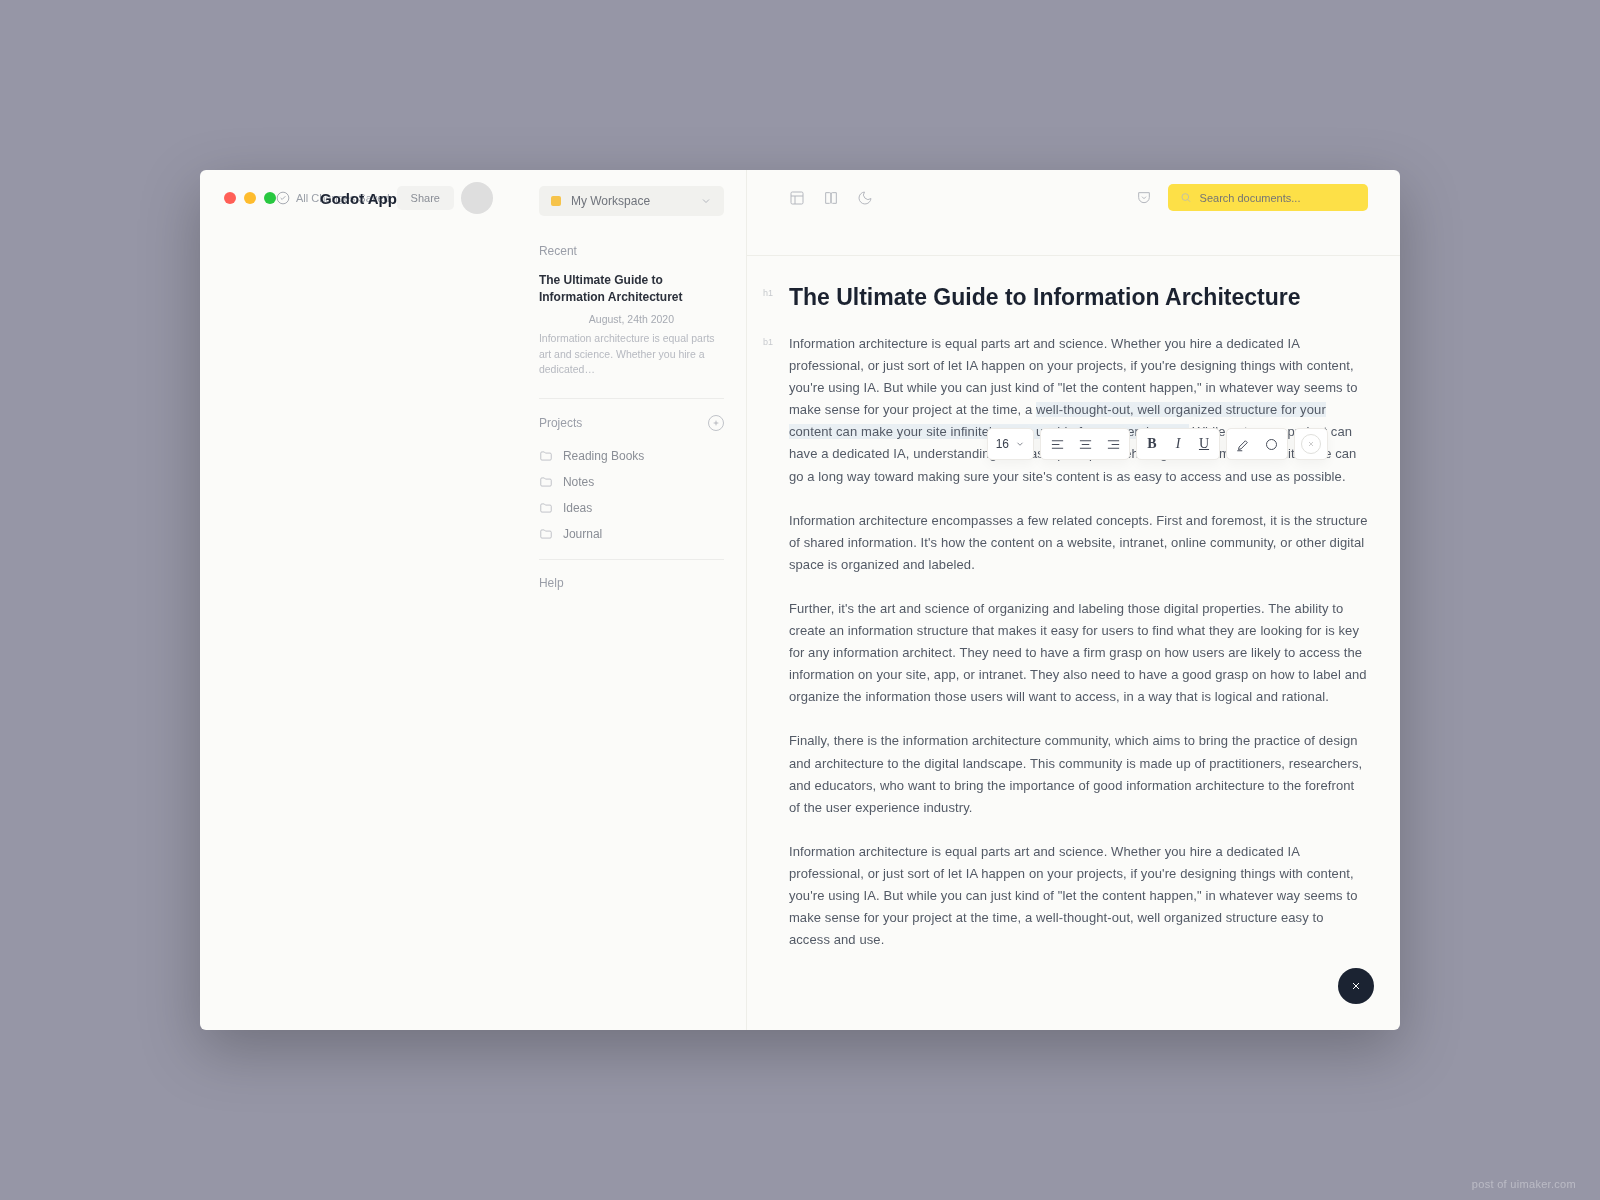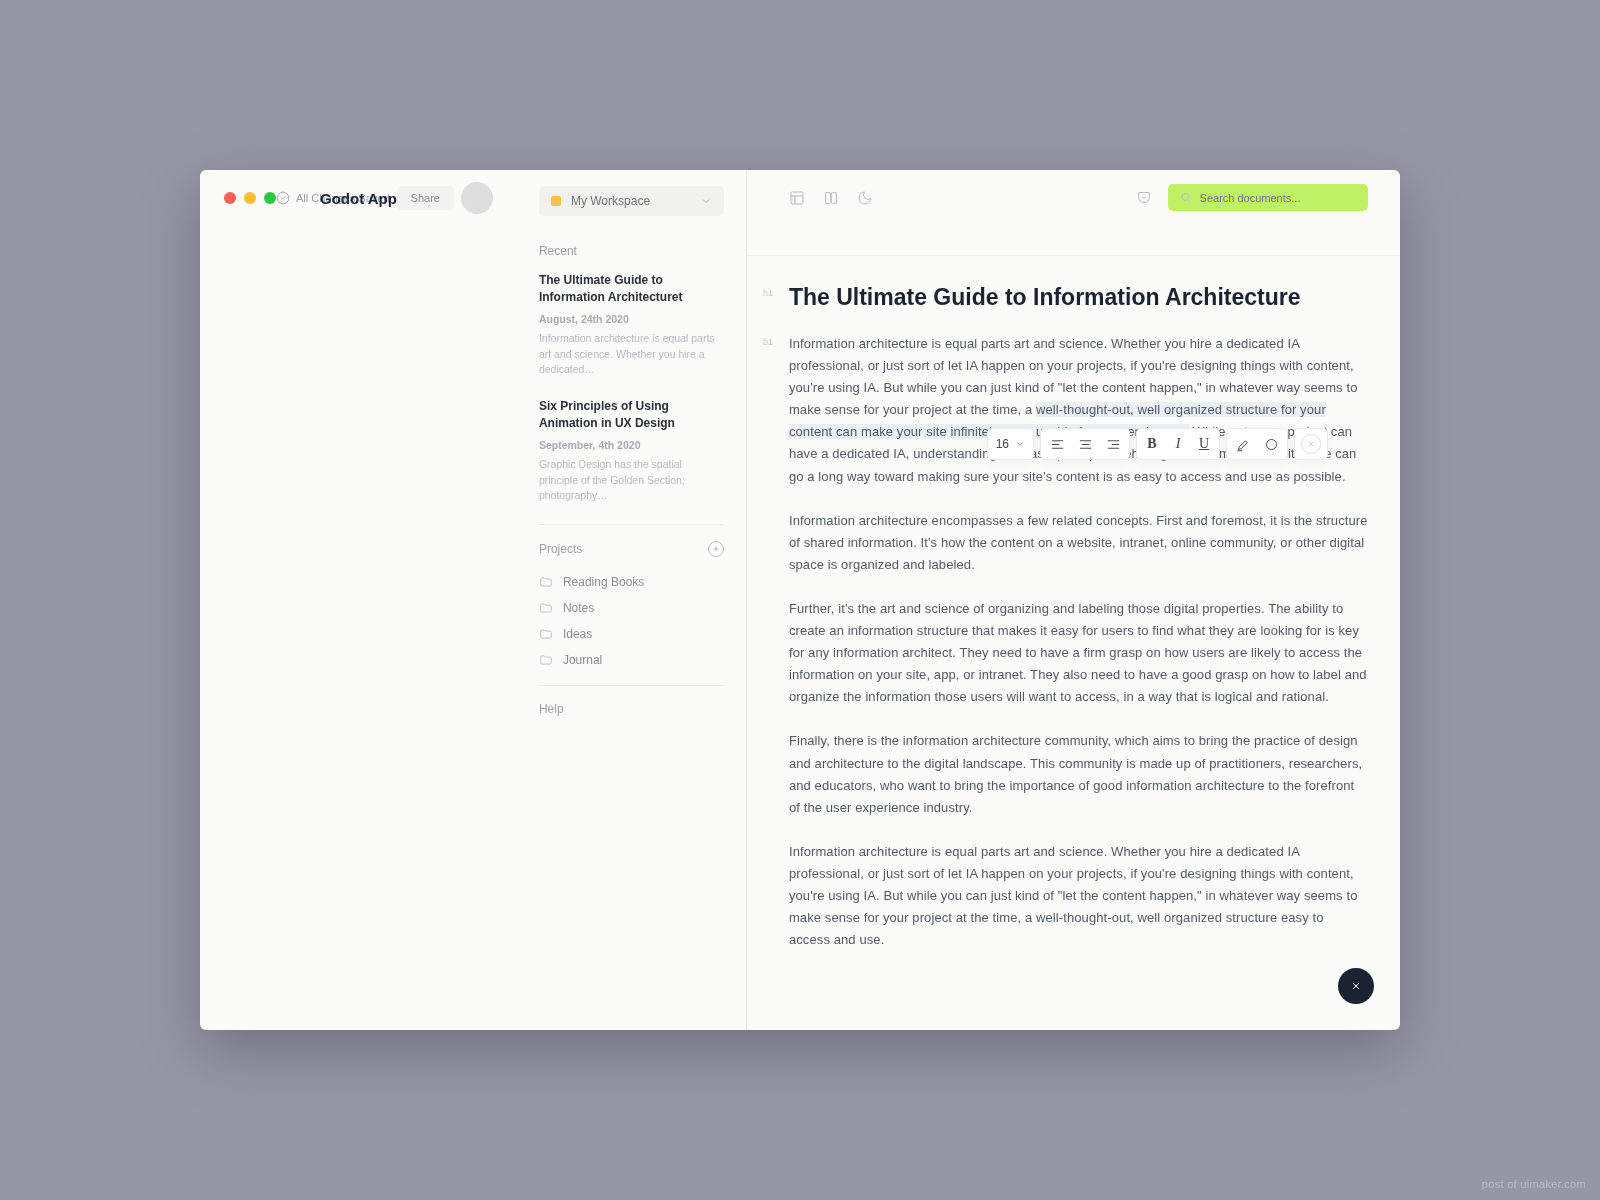--- a/index.html
+++ b/index.html
@@ -66,21 +66,21 @@
   font-size:12px; color:#70747c; cursor:pointer;
   margin-bottom:28px;
 }
 .ws-icon { width:10px; height:10px; background:#f6c34a; margin-right:10px; border-radius:2px; }
 .ws-chevron { margin-left:auto; width:12px; height:12px; stroke:#9ea2ac; fill:none; stroke-width:1.5; }
 
 .section-label { font-size:12px; color:#9a9ea8; font-weight:500; margin-bottom:14px; }
 
 .recent-item { margin-bottom:20px; }
 .recent-title { font-size:12px; font-weight:600; color:#2b303b; line-height:1.45; margin-bottom:6px; }
-.recent-date { font-size:10.5px; color:#a6aab2; font-weight:700; margin-bottom:6px; }
+.recent-date { font-size:10.5px; color:#a6aab2; font-weight:400; margin-bottom:6px;text-align:center; }
 .recent-snippet { font-size:10.5px; color:#b6b9c0; line-height:1.5; }
 
 .sidebar hr { border:none; border-top:1px solid #ececea; margin:12px 0 16px; }
 
 .section-row { display:flex; align-items:center; margin-bottom:12px; }
 .plus-btn {
   margin-left:auto; width:16px; height:16px; border-radius:50%;
   border:1px solid #c0c3c9; display:flex; align-items:center; justify-content:center;
   cursor:pointer;
 }
@@ -101,21 +101,21 @@
 
 .editor-toolbar {
   display:flex; align-items:center; padding-bottom:16px;
   margin-bottom:28px;
 }
 .tool-icons { display:flex; gap:18px; }
 .tool-icons svg { width:16px; height:16px; stroke:#b4b7be; fill:none; stroke-width:1.5; cursor:pointer; }
 .toolbar-right { margin-left:auto; display:flex; align-items:center; gap:16px; }
 .pocket-icon { width:16px; height:16px; stroke:#b4b7be; fill:none; stroke-width:1.5; cursor:pointer; }
 .search-box {
-  background:#bef264; border-radius:5px;
+  background:#fde047; border-radius:5px;
   display:flex; align-items:center; gap:8px;
   padding:7px 12px; width:200px;
 }
 .search-box svg { width:13px; height:13px; stroke:#b4b7be; fill:none; stroke-width:1.6; }
 .search-box input {
   border:none; background:transparent; outline:none;
   font-size:11px; color:#7a7e86; width:100%;
 }
 .toolbar-divider {
   border:none; border-top:1px solid #eeeee9;
@@ -162,21 +162,21 @@
 
 .fab {
   position:absolute; right:26px; bottom:26px;
   width:36px; height:36px; border-radius:50%;
   background:#1b2332; display:flex; align-items:center; justify-content:center;
   cursor:pointer;
 }
 .fab svg { width:12px; height:12px; stroke:#fff; stroke-width:2; }
 
 .watermark {
-  position:absolute; right:14px; bottom:10px;
+  position:absolute; right:24px; bottom:10px;
   font-size:11px; color:rgba(255,255,255,0.35); letter-spacing:0.3px;
 }
 </style>
 </head>
 <body>
 
 <div class="app-window">
 
   <div class="titlebar">
     <div class="lights">
@@ -209,25 +209,20 @@
           </svg>
       </div>
 
       <div class="section-label">Recent</div>
 
       <div class="recent-item">
         <div class="recent-title">The Ultimate Guide to Information Architecturet</div>
         <div class="recent-date">August, 24th 2020</div>
         <div class="recent-snippet">Information architecture is equal parts art and science. Whether you hire a dedicated…</div>
       </div>
-      <div class="recent-item">
-        <div class="recent-title">Six Principles of Using Animation in UX Design</div>
-        <div class="recent-date">September, 4th 2020</div>
-        <div class="recent-snippet">Graphic Design has the spatial principle of the Golden Section; photography…</div>
-      </div>
 
       <hr>
 
       <div class="section-row">
         <div class="section-label" style="margin:0">Projects</div>
         <div class="plus-btn">
           <svg viewBox="0 0 24 24">
               <path d="M12 5v14M5 12h14"></path>
             </svg>
         </div>

